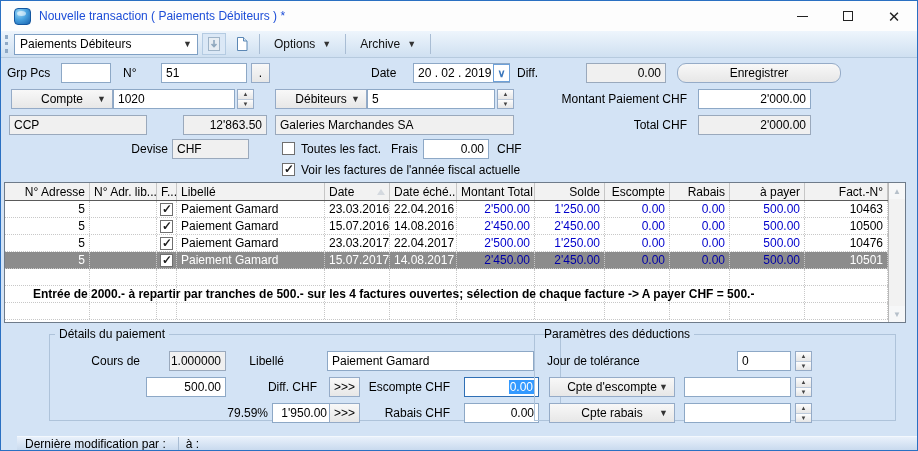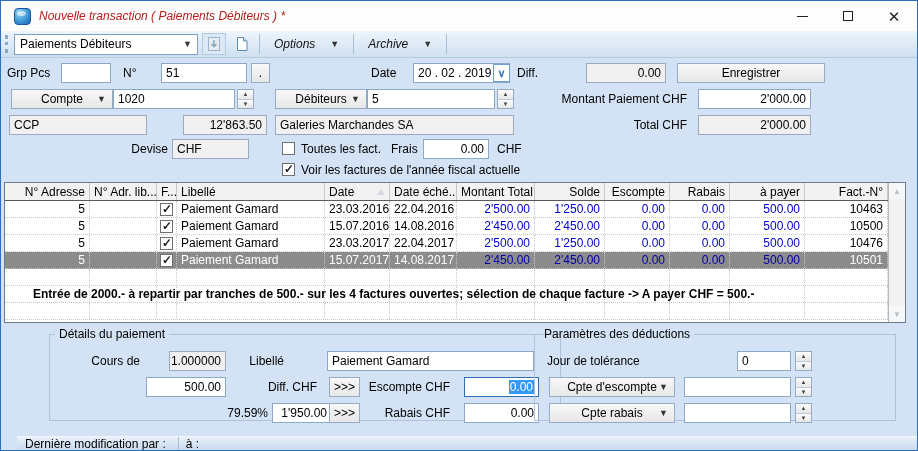--- a/index.html
+++ b/index.html
@@ -10,39 +10,39 @@
             border:1px solid #2a70c2; overflow:hidden; }
 
   
   .titlebar { position:absolute; top:0; left:0; right:0; height:30px; background:#fdfdfd;
               display:flex; align-items:center; }
   .app-icon { width:17px; height:17px; margin:0 8px 0 13px; border-radius:4px;
               background:radial-gradient(circle at 30% 25%, #9fd9f6 0%, #4aa3e0 45%, #1762ae 100%);
               border:1px solid #1457a0; position:relative; }
   .app-icon::after { content:""; position:absolute; left:2px; top:2px; width:9px; height:5px;
               border-radius:50%; background:rgba(255,255,255,.55); }
-  .title-text { flex:1; color:#b91c1c;font-style:italic; }
+  .title-text { flex:1; color:#1d4ed8; }
   .win-btn { width:46px; height:29px; display:flex; align-items:center; justify-content:center; }
   .glyph-min { width:11px; height:1px; background:#222; }
   .glyph-max { width:10px; height:10px; border:1px solid #222; }
   .glyph-close { font-size:15px; line-height:1; color:#222; }
 
   
   .toolbar { position:absolute; top:30px; left:0; right:0; height:27px;
              background:linear-gradient(#eef5fc,#cfe0f1); border-bottom:1px solid #b6cade;
              display:flex; align-items:center; padding-left:4px; }
   .grip { width:3px; height:18px; border-left:3px dotted #8ea9c6; margin-right:6px; }
   .tb-combo { width:184px; height:21px; background:#fff; border:1px solid #7fa0c4;
               display:flex; align-items:center; padding:0 5px; }
   .tb-combo .arrow { margin-left:auto; font-size:9px; color:#333; }
   .tb-iconbtn { width:24px; height:22px; margin-left:4px; display:flex; align-items:center;
                 justify-content:center; }
   .tb-iconbtn.pressed { background:#dbe8f6; border:1px solid #b4cbe2; }
   .tb-sep { width:1px; height:20px; background:#a9bdd4; margin:0 5px; }
-  .tb-menu { height:22px; padding:0 9px; display:flex; align-items:center; gap:15px; color:#111;font-style:italic; }
+  .tb-menu { height:22px; padding:0 9px; display:flex; align-items:center; gap:7px; color:#111; }
   .tb-menu .arrow { font-size:9px; color:#333; }
 
   
   .lbl { position:absolute; line-height:20px; white-space:nowrap; }
   .lbl.r { text-align:right; }
   .field { position:absolute; height:20px; background:#fff; border:1px solid #8da8c6;
            display:flex; align-items:center; padding:0 4px; white-space:nowrap; }
   .field.ro { background:#f0f0f0; border-color:#9aa9bc; }
   .field.num { justify-content:flex-end; }
   .btn { position:absolute; height:20px; background:linear-gradient(#f8f8f8,#e7e7e7);
@@ -171,21 +171,21 @@
     <div class="btn" style="left:250px;top:5px;width:19px;">.</div>
     <div class="lbl" style="left:370px;top:5px;">Date</div>
     <div class="field" style="left:412px;top:5px;width:97px;padding-right:2px;">
       <span>20 . 02 . 2019</span>
       <span class="datebtn">∨</span>
     </div>
     <div class="lbl" style="left:516px;top:5px;">Diff.</div>
     <div class="field ro num" style="left:585px;top:5px;width:80px;">
         <span>0.00</span>
       </div>
-    <div class="btn" style="left:676px;top:5px;width:148px;">Enregistrer</div>
+    <div class="btn" style="left:676px;top:5px;width:164px;border-radius:9px;">Enregistrer</div>
 
     <div class="ddbtn" style="left:10px;top:31px;width:102px;">
       <span>Compte</span>
       <span class="arrow">▼</span>
     </div>
     <div class="field" style="left:112px;top:31px;width:122px;">
         <span>1020</span>
       </div>
     <div class="spin" style="left:236px;top:31px;">
         <div>▲</div>

